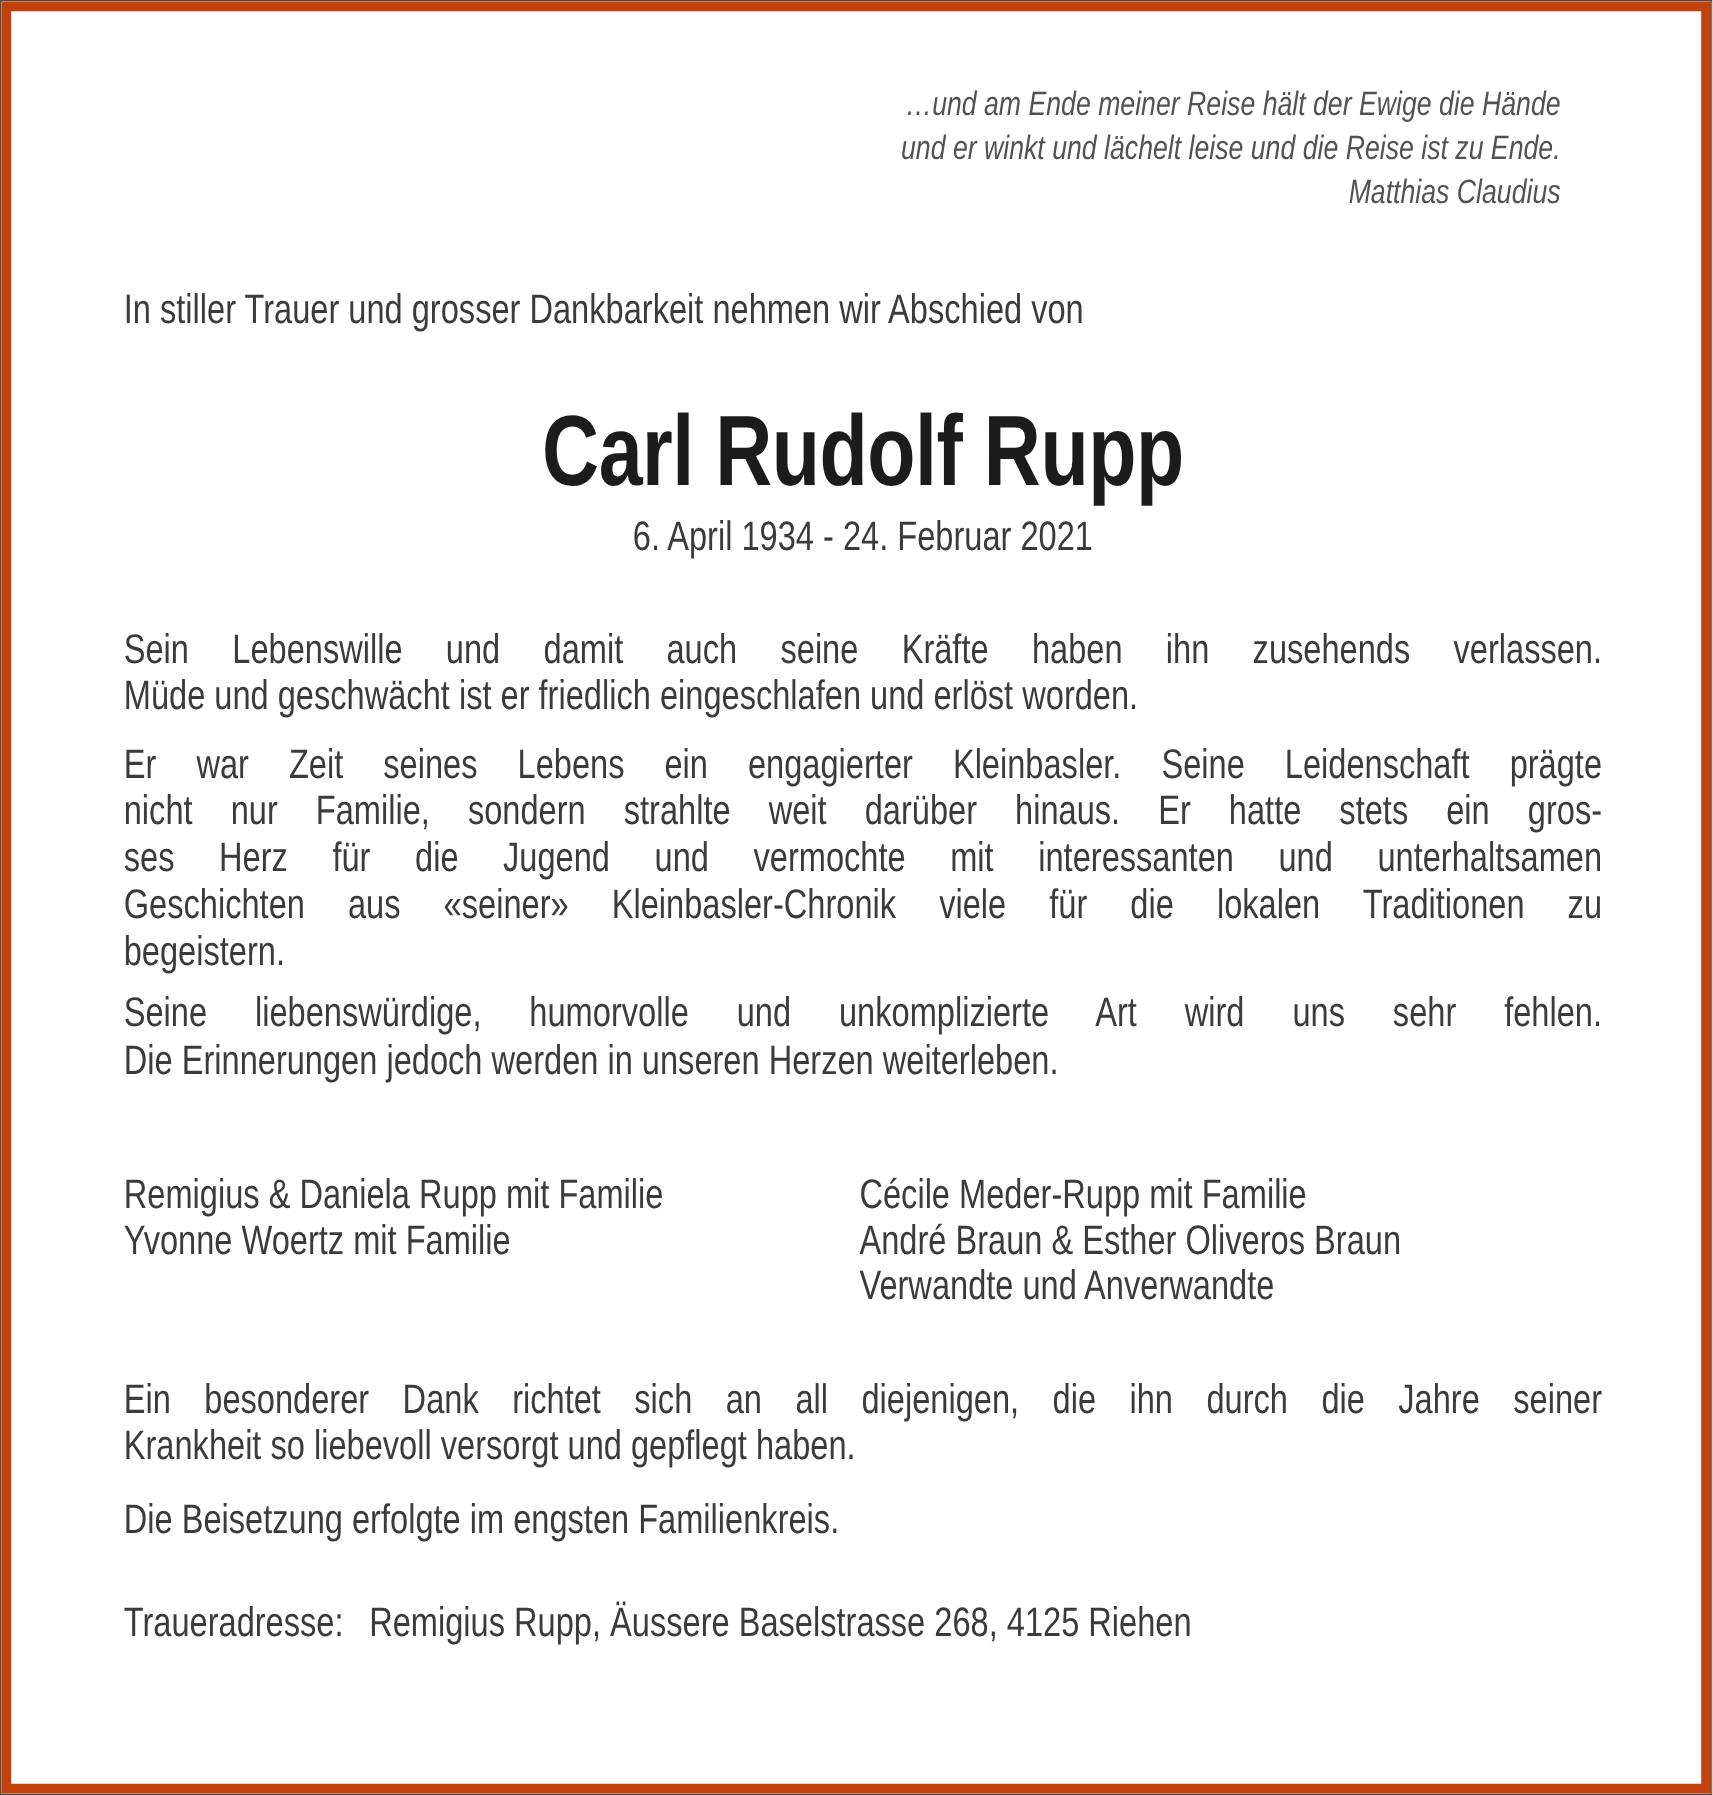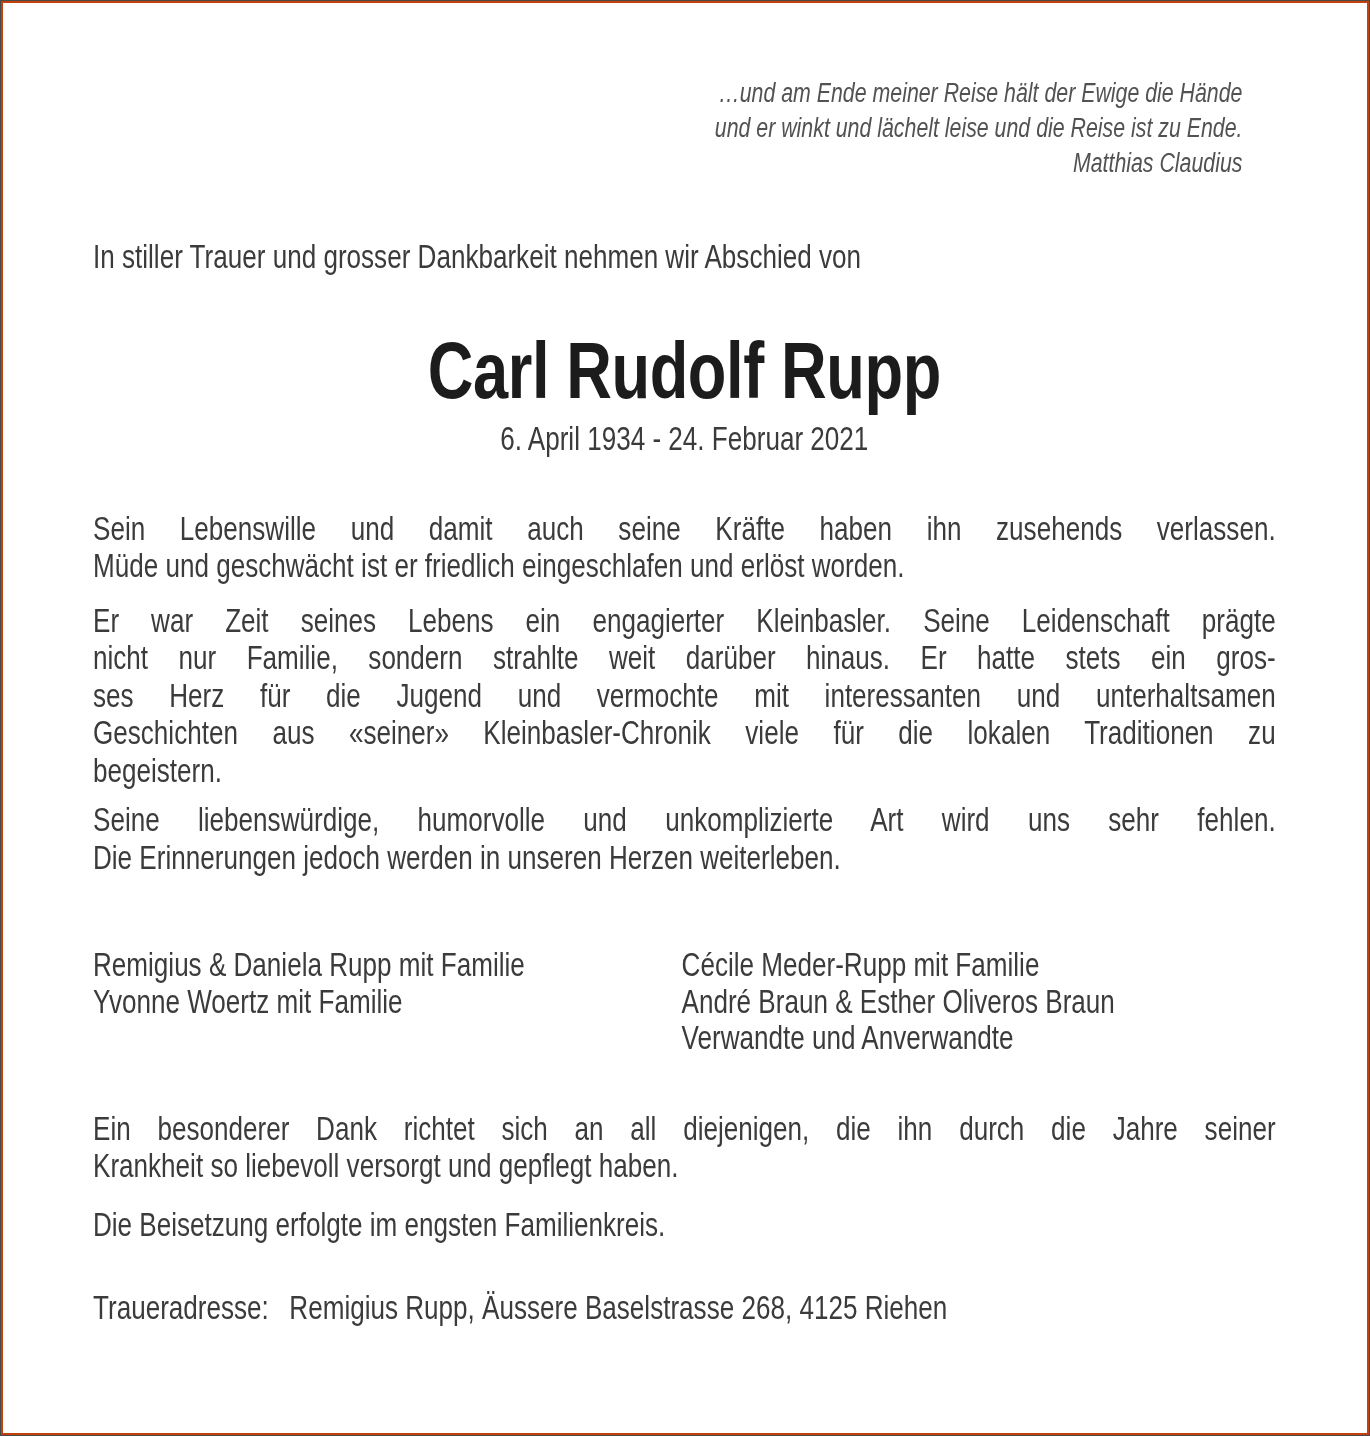--- a/index.html
+++ b/index.html
@@ -10,22 +10,22 @@
   .page {
     box-sizing: border-box;
     width: 1370px; height: 1436px;
     background: #ffffff;
     border: 1px solid #4a4a4a;
     overflow: hidden;
   }
   .page-inner {
     box-sizing: border-box;
     width: 100%; height: 100%;
-    border: 2px solid #c2410c;
-    padding: 73px 0 0 90px;
+    border: 8px solid #c2410c;
+    padding: 57px 0 0 90px;
     overflow: hidden;
   }
   
   .condensed {
     width: 1497px;
     transform: scaleX(0.79);
     transform-origin: 0 0;
     color: #3b3b3b;
     font-size: 33px;
     line-height: 37.5px;

